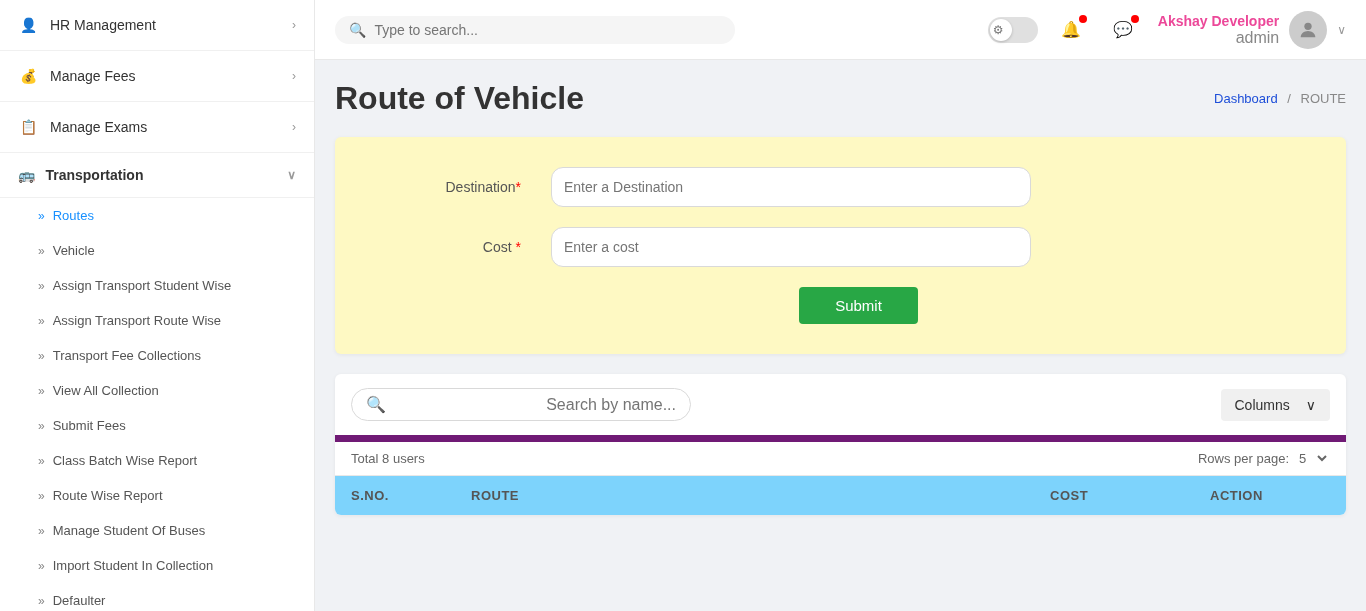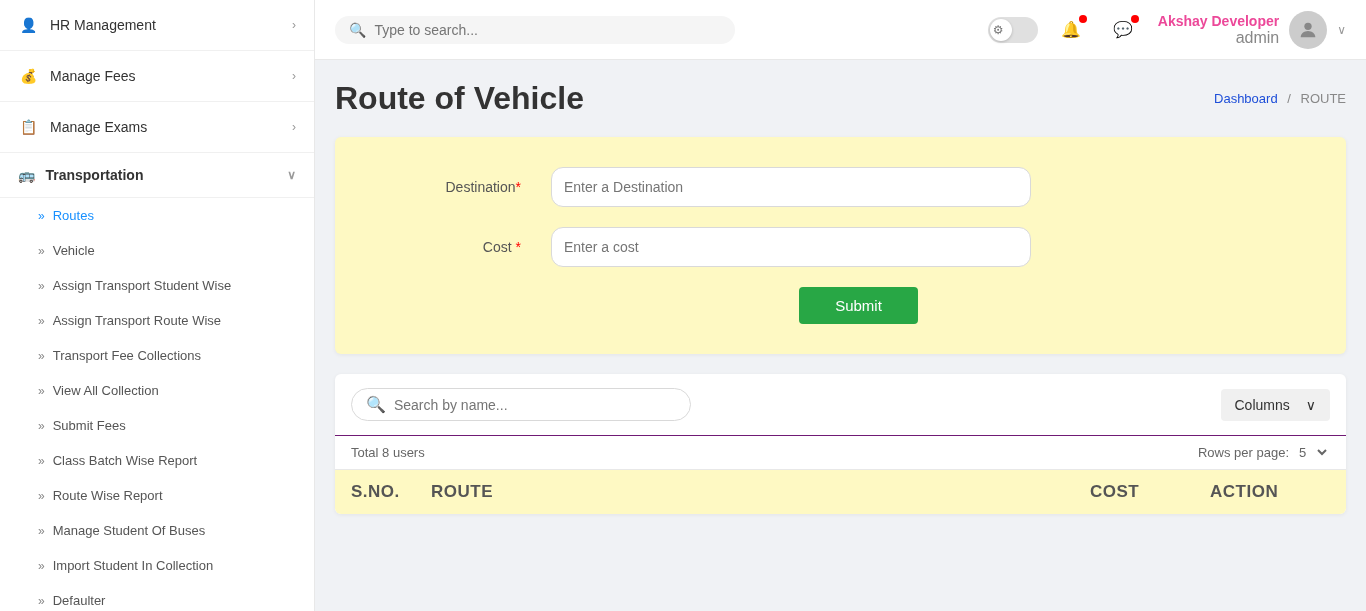--- a/index.html
+++ b/index.html
@@ -246,24 +246,25 @@
       align-items: center;
       gap: 8px;
       border: 1px solid #d9d9d9;
       border-radius: 20px;
       padding: 6px 14px;
       width: 340px;
     }
     .table-search input {
       border: none;
       outline: none;
-      font-size: 14px;
+      font-size: 16px;
       color: #333;
       width: 100%;
       background: transparent;
+      text-align: right;
     }
     .columns-btn {
       display: flex;
       align-items: center;
       gap: 16px;
       background: #f0f0f0;
       border: none;
       border-radius: 4px;
       padding: 8px 14px;
       font-size: 14px;
@@ -271,36 +272,37 @@
       color: #333;
     }
 
     .table-info {
       display: flex;
       align-items: center;
       justify-content: space-between;
       padding: 8px 16px;
       font-size: 13px;
       color: #666;
-      border-top: 1px solid #701a75;
+      border-top: 7px solid #701a75;
     }
     .rows-select { display: flex; align-items: center; gap: 6px; font-size: 13px; color: #666; }
     .rows-select select { border: none; background: transparent; font-size: 13px; color: #666; cursor: pointer; outline: none; }
 
     .table-header {
       display: grid;
       grid-template-columns: 80px 1fr 120px 120px;
-      background: #fef9c3;
+      background: #7dd3fc;
       border-top: 1px solid #e8e8e8;
       padding: 12px 16px;
-      font-size: 17px;
+      font-size: 13px;
       font-weight: 600;
       color: #555;
       text-transform: uppercase;
       letter-spacing: 0.5px;
+      gap: 40px;
     }
   </style>
 </head>
 <body>
 
 <div class="sidebar">
 
   <div class="sidebar-item">
     <div class="left">
       <span class="icon-wrap">👤</span>

